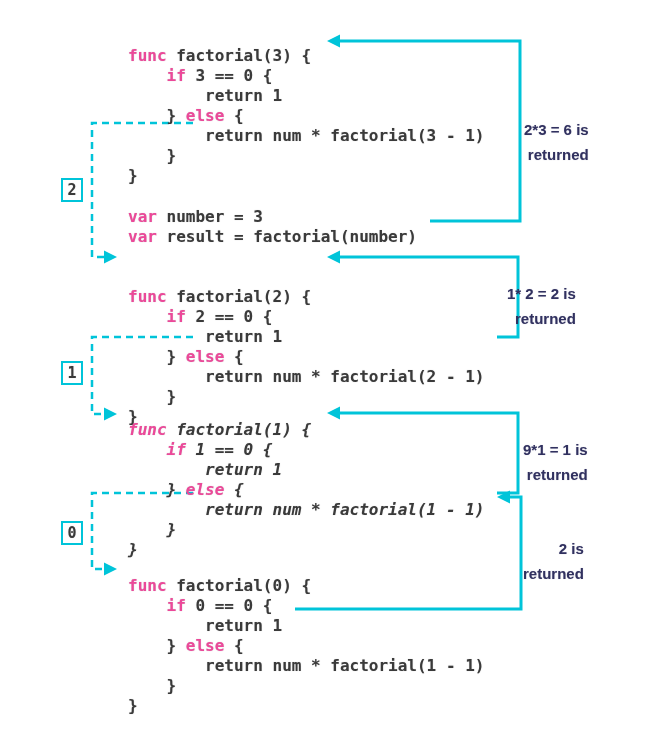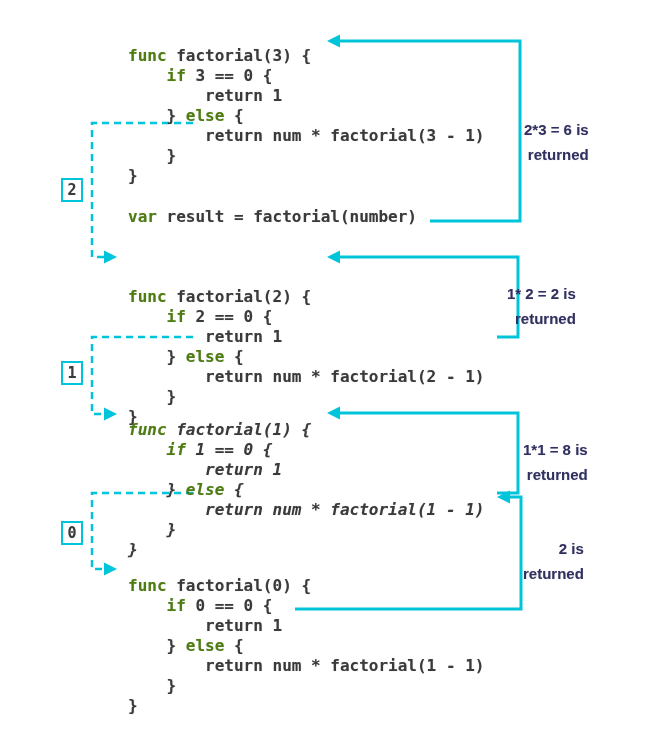--- a/index.html
+++ b/index.html
@@ -8,21 +8,21 @@
     font-family:"DejaVu Sans Mono",monospace;overflow:hidden;
   }
   .code-block{
     position:absolute;
     font:bold 16px/20px "DejaVu Sans Mono",monospace;
     color:#3a3a3a;
     white-space:pre;
     text-shadow:0 0 1px rgba(90,90,90,.35);
   }
   .code-line{height:20px;}
-  .kw{color:#4d7c0f;}
+  .kw{color:#ec4899;}
   .arrow-layer{position:absolute;left:0;top:0;pointer-events:none;}
   .argbox{
     position:absolute;width:22px;height:24px;box-sizing:border-box;
     border:2px solid #00c4d9;
     font:bold 15px/20px "DejaVu Sans Mono",monospace;color:#3a3a3a;
     text-align:center;
     text-shadow:0 0 1px rgba(90,90,90,.35);
   }
   .note{
     position:absolute;
@@ -69,37 +69,37 @@
     <path d="M193 493 H92 V569 H104"></path>
   </g>
   <g fill="#00c4d9">
     <polygon points="117,257 104,250.5 104,263.5"></polygon>
     <polygon points="117,414 104,407.5 104,420.5"></polygon>
     <polygon points="117,569 104,562.5 104,575.5"></polygon>
   </g>
 </svg>
 
 <pre class="code-block cb-1"><div class="code-line"><span class="kw">func</span><span> factorial(3) {</span></div><div class="code-line"><span>    </span><span class="kw">if</span><span> 3 == 0 {</span></div><div class="code-line"><span>        return 1</span></div><div class="code-line"><span>    } </span><span class="kw">else</span><span> {</span></div><div class="code-line"><span>        return num * factorial(3 - 1)</span></div><div class="code-line"><span>    }</span></div><div class="code-line"><span>}</span></div></pre>
-<pre class="code-block cb-main"><div class="code-line"><span class="kw">var</span><span> result = factorial(number)</span></div></pre>
+<pre class="code-block cb-main"><div class="code-line"><span class="kw">var</span><span> number = 3</span></div><div class="code-line"><span class="kw">var</span><span> result = factorial(number)</span></div></pre>
 <pre class="code-block cb-2"><div class="code-line"><span class="kw">func</span><span> factorial(2) {</span></div><div class="code-line"><span>    </span><span class="kw">if</span><span> 2 == 0 {</span></div><div class="code-line"><span>        return 1</span></div><div class="code-line"><span>    } </span><span class="kw">else</span><span> {</span></div><div class="code-line"><span>        return num * factorial(2 - 1)</span></div><div class="code-line"><span>    }</span></div><div class="code-line"><span>}</span></div></pre>
 <pre class="code-block cb-3"><div class="code-line"><span class="kw">func</span><span> factorial(1) {</span></div><div class="code-line"><span>    </span><span class="kw">if</span><span> 1 == 0 {</span></div><div class="code-line"><span>        return 1</span></div><div class="code-line"><span>    } </span><span class="kw">else</span><span> {</span></div><div class="code-line"><span>        return num * factorial(1 - 1)</span></div><div class="code-line"><span>    }</span></div><div class="code-line"><span>}</span></div></pre>
 <pre class="code-block cb-4"><div class="code-line"><span class="kw">func</span><span> factorial(0) {</span></div><div class="code-line"><span>    </span><span class="kw">if</span><span> 0 == 0 {</span></div><div class="code-line"><span>        return 1</span></div><div class="code-line"><span>    } </span><span class="kw">else</span><span> {</span></div><div class="code-line"><span>        return num * factorial(1 - 1)</span></div><div class="code-line"><span>    }</span></div><div class="code-line"><span>}</span></div></pre>
 
 <div class="argbox argbox-2">2</div>
 <div class="argbox argbox-1">1</div>
 <div class="argbox argbox-0">0</div>
 
 <div class="note note-1">
   <div>2*3 = 6 is</div>
   <div>returned</div>
 </div>
 <div class="note note-2">
   <div>1* 2 = 2 is</div>
   <div>returned</div>
 </div>
 <div class="note note-3">
-  <div>1*1 = 8 is</div>
+  <div>9*1 = 1 is</div>
   <div>returned</div>
 </div>
 <div class="note note-4">
   <div>2 is</div>
   <div>returned</div>
 </div>
 
 </body></html>

